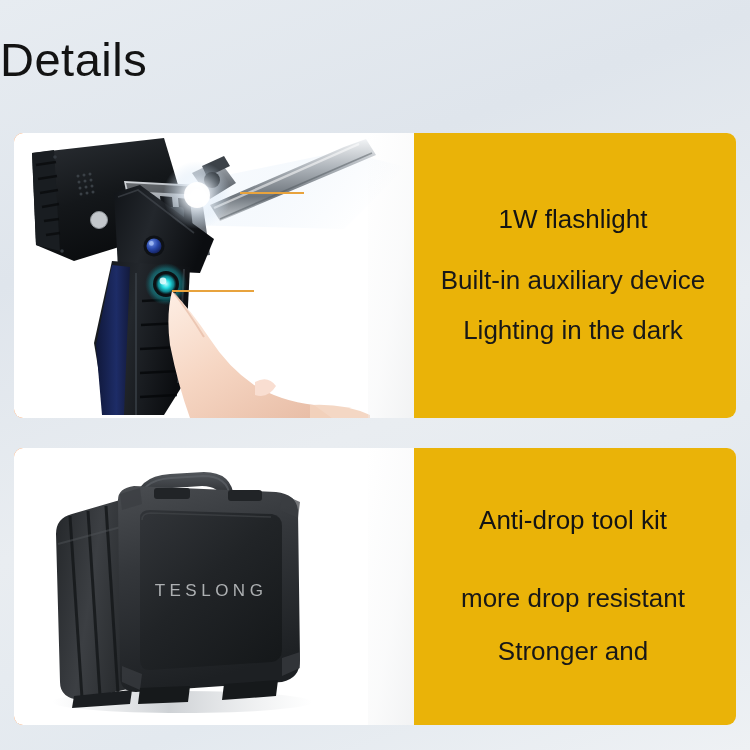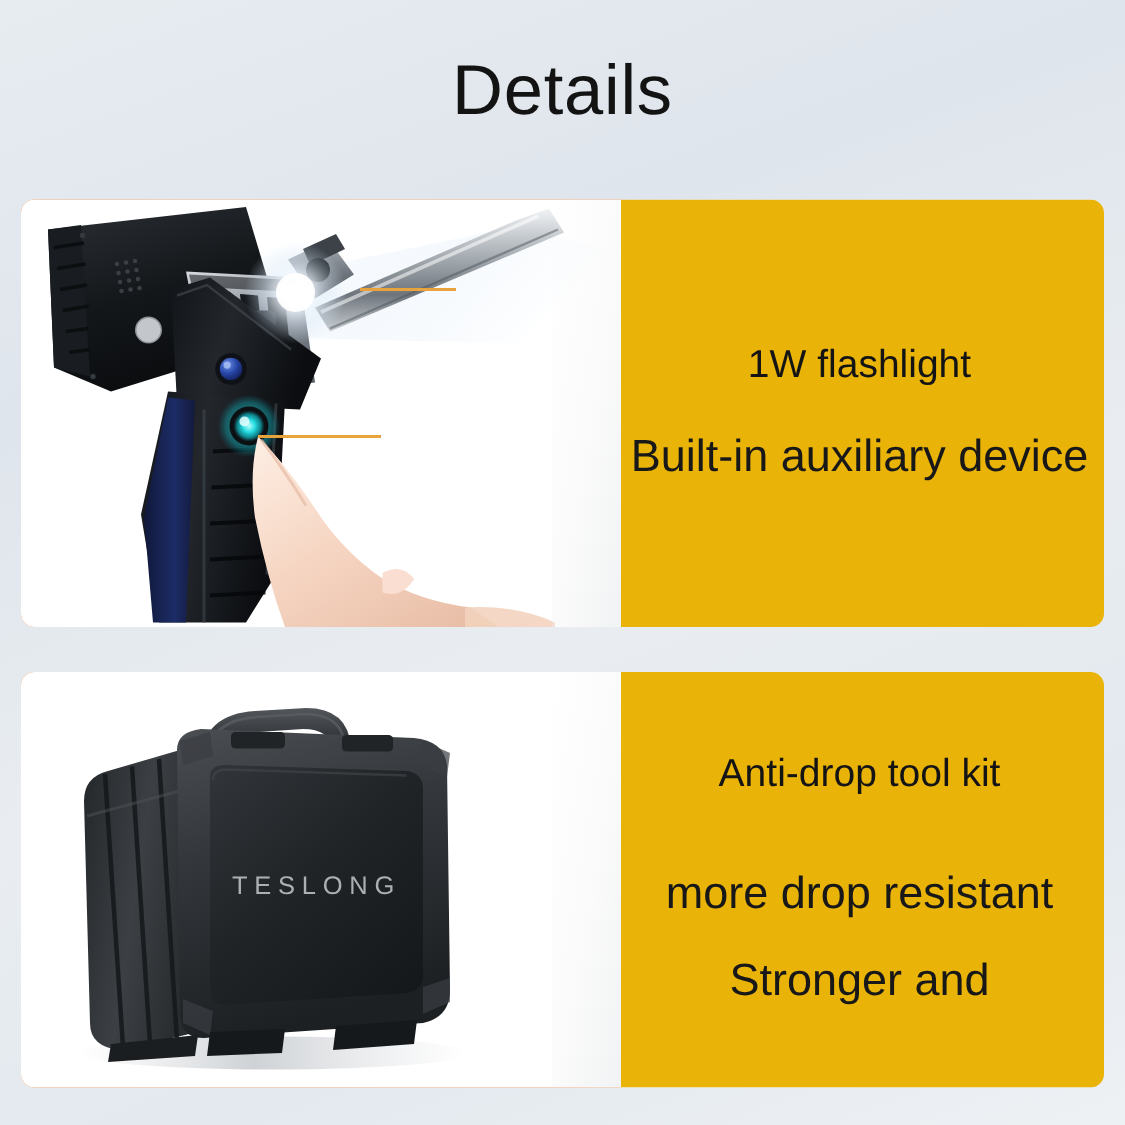--- a/index.html
+++ b/index.html
@@ -6,21 +6,21 @@
   html,body{margin:0;padding:0;}
   body{
     width:750px;height:750px;overflow:hidden;
     font-family:"Liberation Sans","DejaVu Sans",sans-serif;
     background:linear-gradient(160deg,#e7ecf1 0%,#dfe5ec 28%,#e9edf1 55%,#e3e9ef 78%,#eef1f4 100%);
   }
   .page{position:relative;width:750px;height:750px;box-sizing:border-box;}
 
   
   .header{
-    height:118px;display:flex;align-items:center;justify-content:center;
+    height:118px;display:flex;align-items:center;justify-content:flex-start;
   }
   .page-title{
     font-size:47px;font-weight:400;color:#131313;letter-spacing:.5px;
     line-height:1;
   }
 
   
   .card{
     position:absolute;left:14px;width:722px;
     background:#f1f2f3;border-radius:9px;overflow:hidden;
@@ -37,21 +37,21 @@
     content:"";position:absolute;top:0;right:-46px;width:92px;height:100%;
     background:linear-gradient(100deg,rgba(255,255,255,0) 0%,rgba(241,242,243,.35) 38%,#f1f2f3 70%);
     pointer-events:none;
   }
   .card-text{
     flex:1 1 auto;display:flex;flex-direction:column;
     align-items:center;justify-content:center;
     background:#eab308;padding:0 6px 0 2px;box-sizing:border-box;
   }
   .feat-title{font-size:26px;color:#141414;font-weight:400;line-height:1.15;}
-  .feat-line{font-size:30px;color:#181818;font-weight:400;line-height:1.2;}
+  .feat-line{font-size:26px;color:#181818;font-weight:400;line-height:1.2;}
   #card-flashlight .feat-title{margin-bottom:30px;}
   #card-flashlight .feat-line+.feat-line{margin-top:19px;}
   #card-toolkit .feat-title{margin-bottom:47px;}
   #card-toolkit .feat-line+.feat-line{margin-top:22px;}
 
   svg{display:block;}
 </style>
 </head>
 <body>
 
@@ -232,20 +232,21 @@
         </g>
 
         <line x1="226" y1="60" x2="290" y2="60" stroke="#e8a33d" stroke-width="2"></line>
         <line x1="158" y1="158" x2="240" y2="158" stroke="#e8a33d" stroke-width="2"></line>
       </svg>
     </div>
 
     <div class="card-text">
       <div class="feat-title">1W flashlight</div>
       <div class="feat-line">Built-in auxiliary device</div>
+      <div class="feat-line">Lighting in the dark</div>
     </div>
   </div>
 
   <div class="card" id="card-toolkit">
 
     <div class="card-media">
       <svg width="400" height="277" viewBox="0 0 400 277">
         <defs>
           <linearGradient id="caseFront" x1="0" y1="0" x2="0.25" y2="1">
             <stop offset="0%" stop-color="#4a4d51"></stop>

